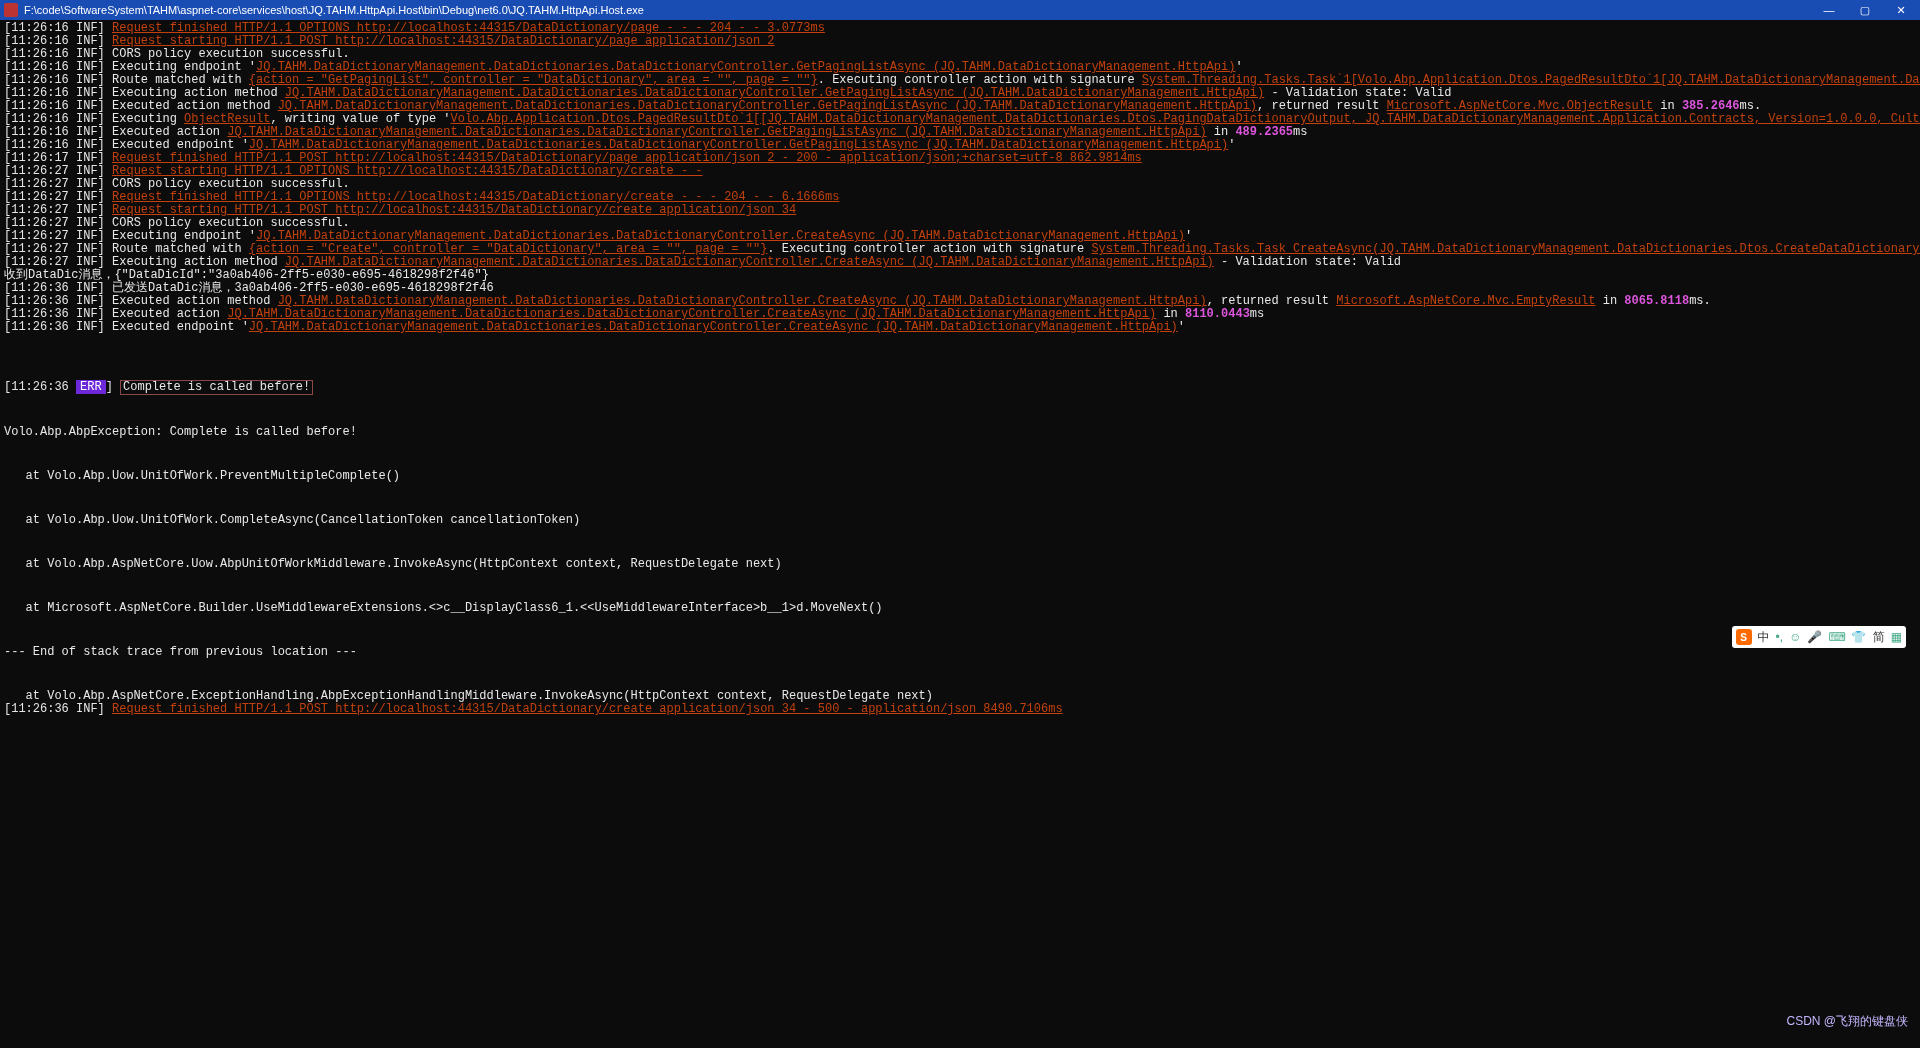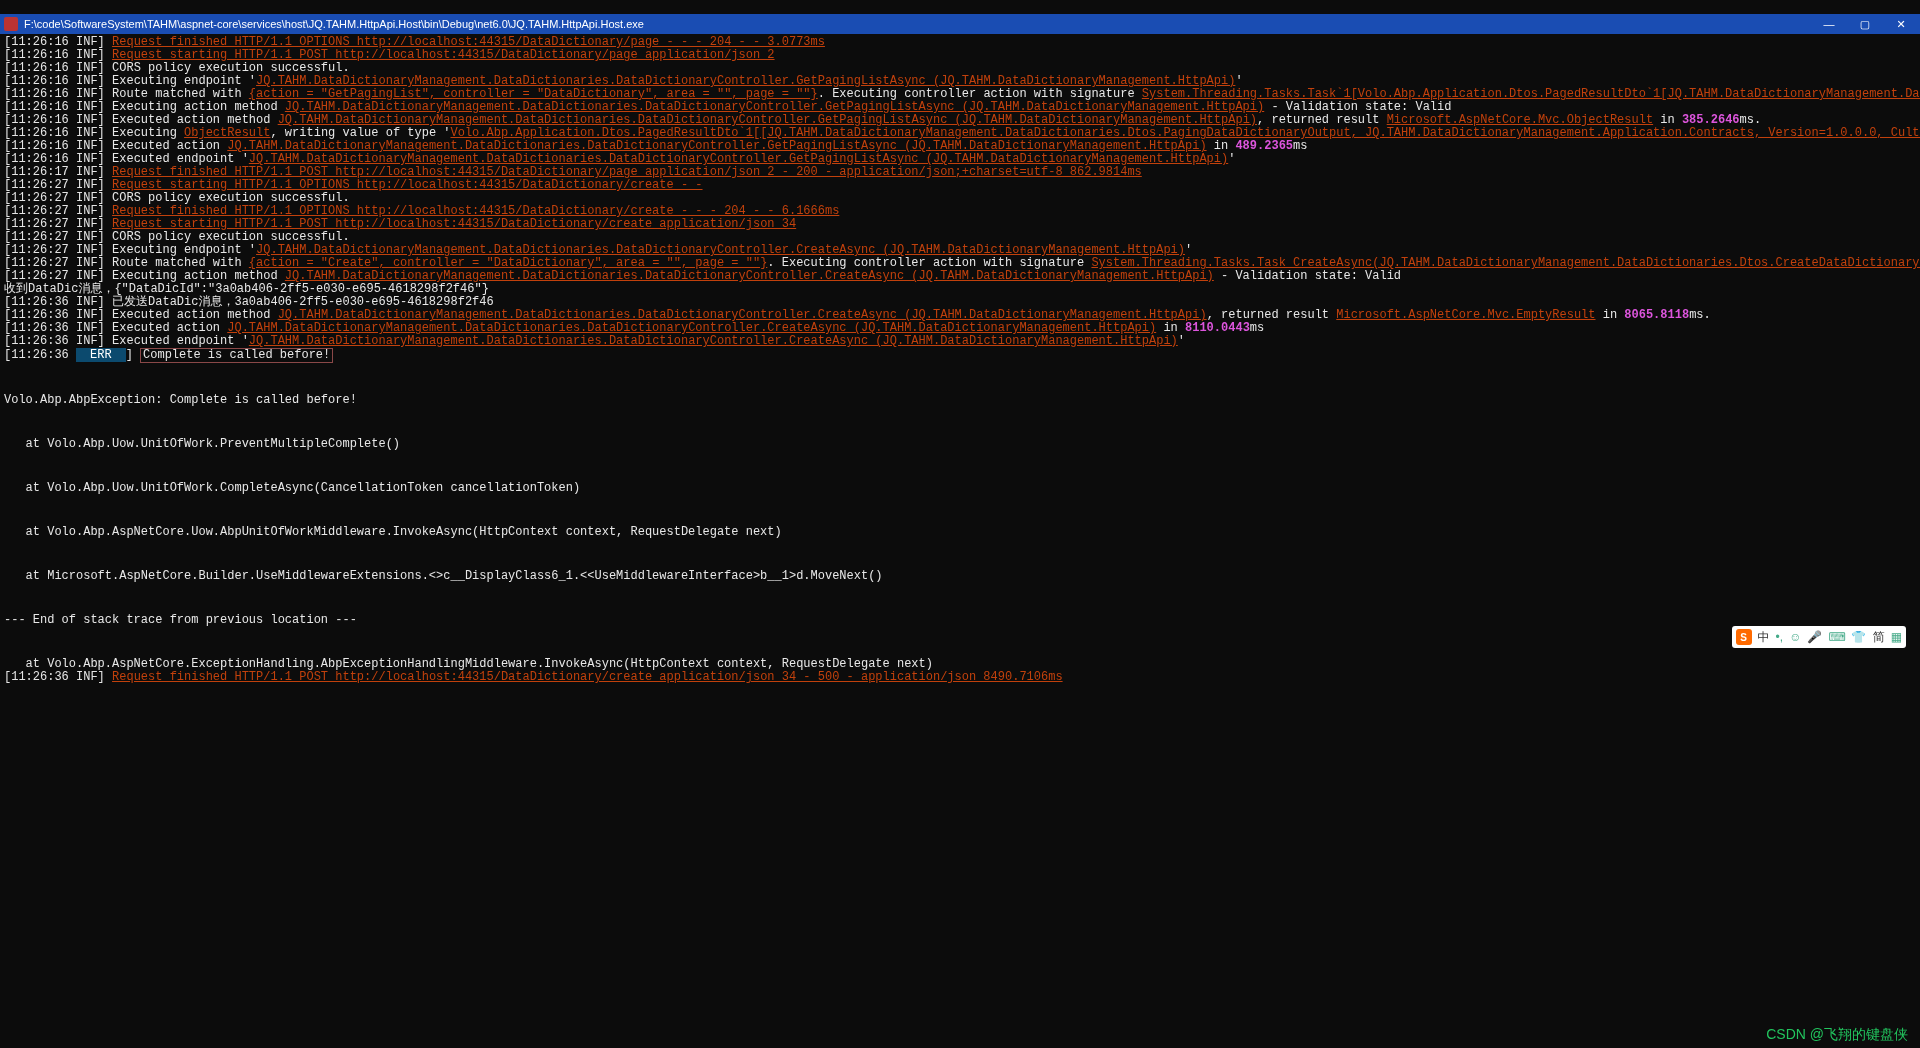--- a/index.html
+++ b/index.html
@@ -15,21 +15,20 @@
   .titlebar {
     background: #1a4db3;
     height: 20px;
     display: flex;
     align-items: center;
     justify-content: space-between;
     padding: 0 4px;
     color: #fff;
     font-family: "Segoe UI", sans-serif;
     font-size: 11px;
-    margin-top: 14px;
   }
   .titlebar-left { display: flex; align-items: center; gap: 6px; }
   .app-icon {
     width: 14px; height: 14px;
     background: #b33;
     border-radius: 2px;
     display: inline-block;
   }
   .win-controls { display: flex; gap: 6px; }
   .win-btn {
@@ -43,35 +42,36 @@
     white-space: pre;
     line-height: 13px;
   }
   .line { display: block; }
   .gray { color: #e5e5e5; }
   .cyan { color: #c2410c; text-decoration: underline; }
   .green { color: #e5e5e5; }
   .magenta { color: #dd55dd; font-weight: bold; }
   .white { color: #e8e8e8; margin-top: 31px; }
   .err-badge {
-    background: #0c4a6e; color: #fff; padding: 0 14px;
+    background: #6d28d9; color: #fff; padding: 0 4px;
   }
   .err-box {
     display: inline-block;
     border: 1px solid #8a4848;
     padding: 0 2px;
     color: #e8e8e8;
+    margin-top: 46px;
   }
   .watermark {
     position: fixed;
     right: 12px;
-    bottom: 4px;
-    color: #22c55e;
+    bottom: 18px;
+    color: #c4b5fd;
     font-family: "Microsoft YaHei", sans-serif;
-    font-size: 14px;
+    font-size: 12px;
   }
   .ime-bar {
     position: fixed;
     right: 14px;
     top: 626px;
     background: #fff;
     height: 22px;
     display: flex;
     align-items: center;
     padding: 0 4px;

